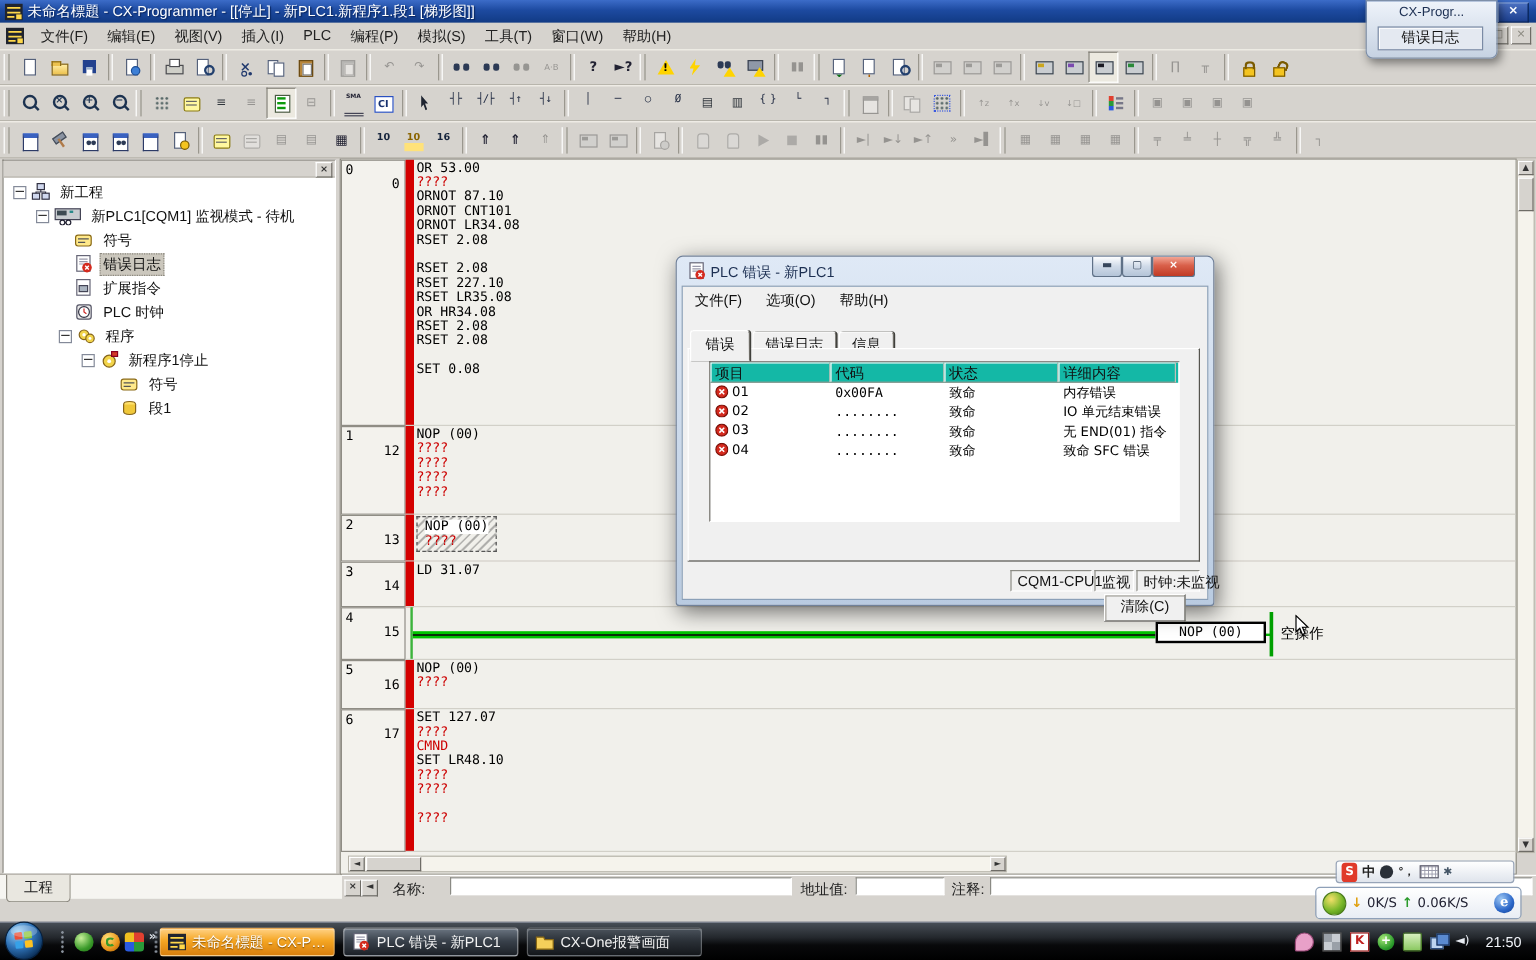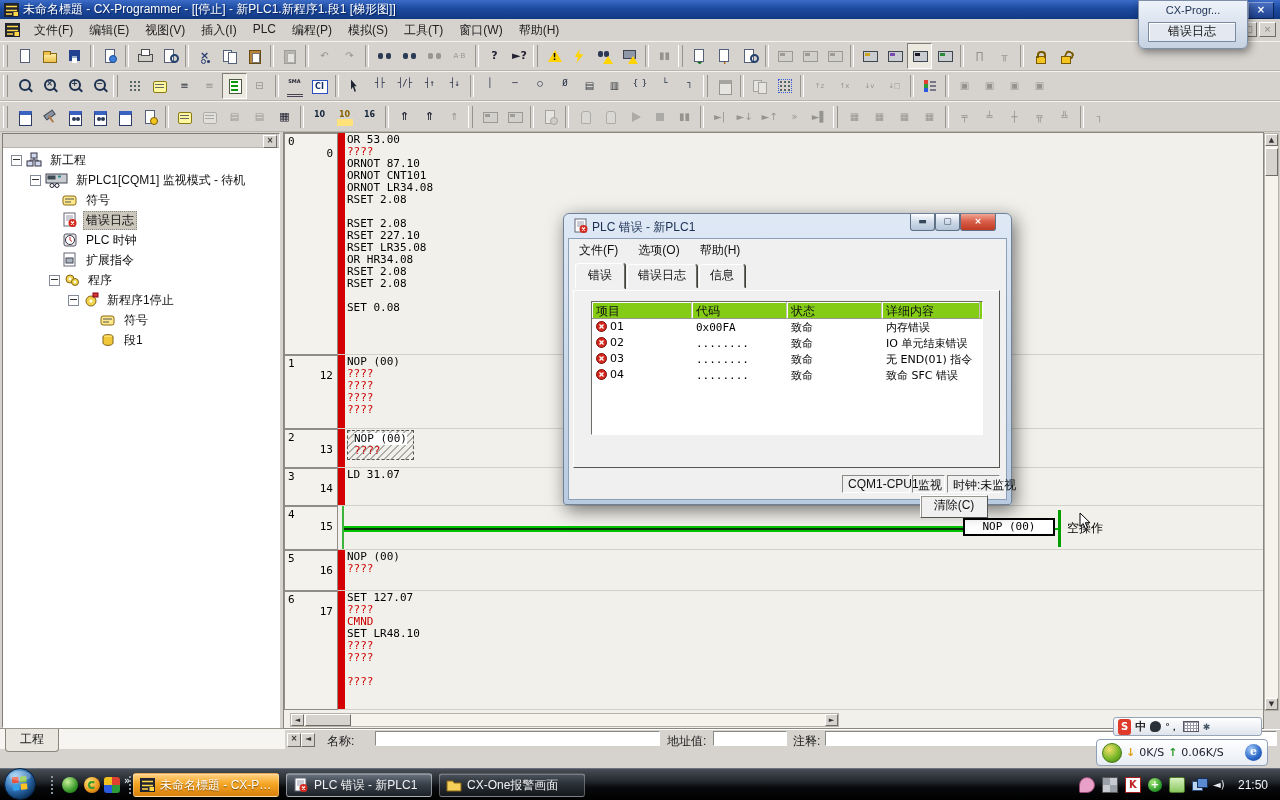--- a/index.html
+++ b/index.html
@@ -144,26 +144,26 @@
   #dlg{left:563px;top:213px;width:447px;height:290px;background:linear-gradient(180deg,#dfe9f6,#b9cbe1);border:1px solid #70819a;border-radius:6px 6px 3px 3px;box-shadow:3px 5px 18px rgba(0,0,0,.55);z-index:50;}
   #dlg-titlebar{position:absolute;left:0;top:0;right:0;height:24px;}
   #dlg-icon{position:absolute;left:9px;top:4px;}
   #dlg-title{position:absolute;left:28px;top:5px;font-size:12px;color:#1c2f52;}
   .dlg-winbtn{position:absolute;top:0;height:17px;border:1px solid #5f7187;box-sizing:border-box;border-top:none;border-radius:0 0 3px 3px;text-align:center;font:bold 9px "DejaVu Sans",sans-serif;line-height:15px;color:#37475c;background:linear-gradient(180deg,#fdfeff,#cfdae8 50%,#b4c4d8);}
   #dlg-min{left:346px;width:25px;} #dlg-max{left:371px;width:25px;}
   #dlg-close{left:396px;width:36px;background:linear-gradient(180deg,#f2a695,#d9604a 45%,#c03a24);color:#fff;}
   #dlg-body{position:absolute;left:4px;top:24px;width:439px;height:262px;background:#f0f0f0;border:1px solid #8ba0b8;box-sizing:border-box;}
   #dlg-menu{position:absolute;left:0;top:0;right:0;height:22px;display:flex;align-items:center;}
   .dlg-menu-item{padding:3px 10px;font-size:12px;color:#111;}
-  #dlg-tabs{position:absolute;left:6px;top:28px;height:21px;display:flex;align-items:flex-end;}
+  #dlg-tabs{position:absolute;left:6px;top:40px;height:21px;display:flex;align-items:flex-end;}
   .dlg-tab{font-size:12px;color:#111;background:#f0f0f0;border:1px solid;border-color:#fff #6e6c66 #f0f0f0 #fff;padding:2px 10px 3px;margin-right:2px;border-radius:3px 3px 0 0;box-shadow:1px 0 0 #40403c;}
   .dlg-tab.active{padding:3px 12px 4px;position:relative;top:1px;z-index:2;}
   #dlg-tabpanel{position:absolute;left:4px;top:51px;width:427px;height:178px;background:#f0f0f0;border:1px solid;border-color:#fff #55544e #55544e #fff;box-sizing:border-box;}
   #dlg-list{position:absolute;left:17px;top:10px;width:392px;height:134px;background:#fff;border:1px solid;border-color:#6e6c66 #fff #fff #6e6c66;box-sizing:border-box;overflow:hidden;}
-  #dlg-list-header{display:flex;height:17px;background:#84cc16;}
+  #dlg-list-header{display:flex;height:17px;background:#14b8a6;}
   .dlg-hcell{border-right:1px solid #c2c0b8;border-bottom:1px solid #98968e;box-shadow:inset 1px 1px 0 #fff;font-size:12px;color:#111;padding:1px 4px;box-sizing:border-box;white-space:nowrap;overflow:hidden;}
   .dlg-row{display:flex;height:16px;align-items:center;}
   .dlg-cell{font-size:11px;color:#000;padding:0 4px;box-sizing:border-box;white-space:nowrap;overflow:hidden;font-family:"DejaVu Sans","Liberation Sans",sans-serif;}
   .err-ico{display:inline-block;vertical-align:-2px;margin-right:3px;}
   #dlg-clear{position:absolute;left:346px;top:204px;width:66px;height:21px;background:#f0f0f0;border:1px solid;border-color:#fff #55544e #55544e #fff;box-shadow:1px 1px 0 #98968e inset;font-size:12px;text-align:center;line-height:19px;color:#111;}
   #dlg-status{position:absolute;left:0;bottom:4px;right:6px;height:20px;}
   .dlg-sp{position:absolute;top:0;height:18px;border:1px solid;border-color:#8a8a84 #fff #fff #8a8a84;font-size:12px;color:#111;padding:1px 5px;box-sizing:border-box;white-space:nowrap;}
 
   
   #floatwin{left:1138px;top:0;width:108px;height:47px;background:linear-gradient(180deg,#eef3fa,#c6d2e2);border:1px solid #7d8fa9;border-radius:0 0 6px 6px;box-shadow:2px 3px 8px rgba(0,0,0,.45);z-index:60;}
@@ -691,35 +691,35 @@
               <path d="M4 4h7M4 6h7M4 8h5" stroke="#99a"></path>
               <circle cx="10.5" cy="11" r="4" fill="#d42a1e"></circle>
               <path d="M9 9.5l3 3M12 9.5l-3 3" stroke="#fff" stroke-width="1.2"></path>
             </svg>
           </div>
           <div class="tlabel" style="white-space: nowrap;">错误日志</div>
         </div>
         <div class="trow" style="padding-left: 59px;">
           <div class="tico">
             <svg width="16" height="16">
+              <rect x="2" y="1" width="11" height="13" fill="#fff" stroke="#667"></rect>
+              <rect x="4" y="6" width="7" height="5" fill="#aab4c0" stroke="#445"></rect>
+            </svg>
+          </div>
+          <div class="tlabel" style="white-space: nowrap;">扩展指令</div>
+        </div>
+        <div class="trow" style="padding-left: 59px;">
+          <div class="tico">
+            <svg width="16" height="16">
               <rect x="2" y="2" width="12" height="12" rx="2" fill="#e8e8e8" stroke="#556"></rect>
               <circle cx="8" cy="8" r="4.5" fill="#fff" stroke="#334"></circle>
               <path d="M8 5v3l2 1.5" stroke="#c22" fill="none"></path>
             </svg>
           </div>
           <div class="tlabel" style="white-space: nowrap;">PLC 时钟</div>
-        </div>
-        <div class="trow" style="padding-left: 59px;">
-          <div class="tico">
-            <svg width="16" height="16">
-              <rect x="2" y="1" width="11" height="13" fill="#fff" stroke="#667"></rect>
-              <rect x="4" y="6" width="7" height="5" fill="#aab4c0" stroke="#445"></rect>
-            </svg>
-          </div>
-          <div class="tlabel" style="white-space: nowrap;">扩展指令</div>
         </div>
         <div class="trow" style="padding-left: 46px;">
           <div class="texp"></div>
           <div class="tico">
             <svg width="16" height="16">
               <circle cx="6" cy="7" r="4" fill="#f2d44a" stroke="#86651a"></circle>
               <circle cx="11" cy="10" r="3.5" fill="#f2d44a" stroke="#86651a"></circle>
               <circle cx="6" cy="7" r="1.4" fill="#fff"></circle>
               <circle cx="11" cy="10" r="1.2" fill="#fff"></circle>
             </svg>

